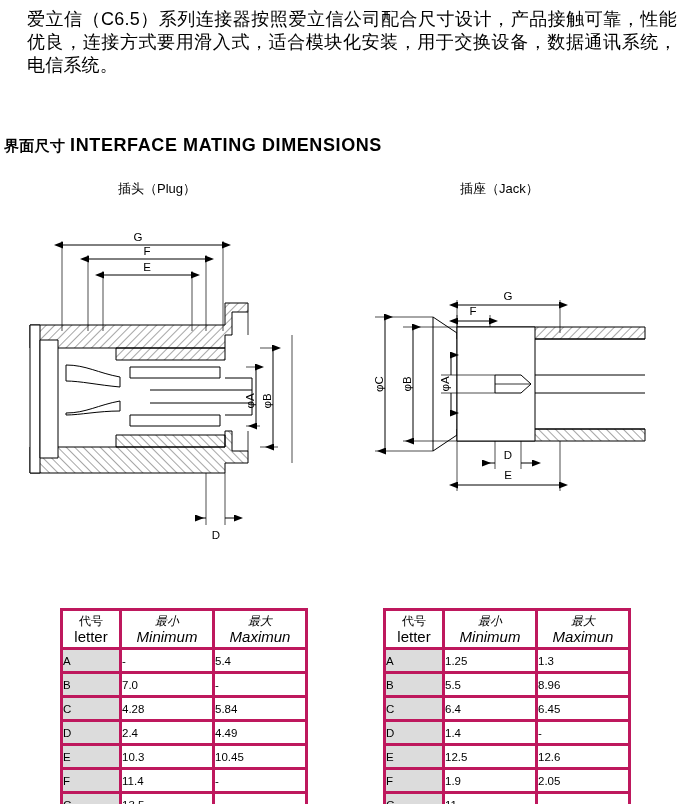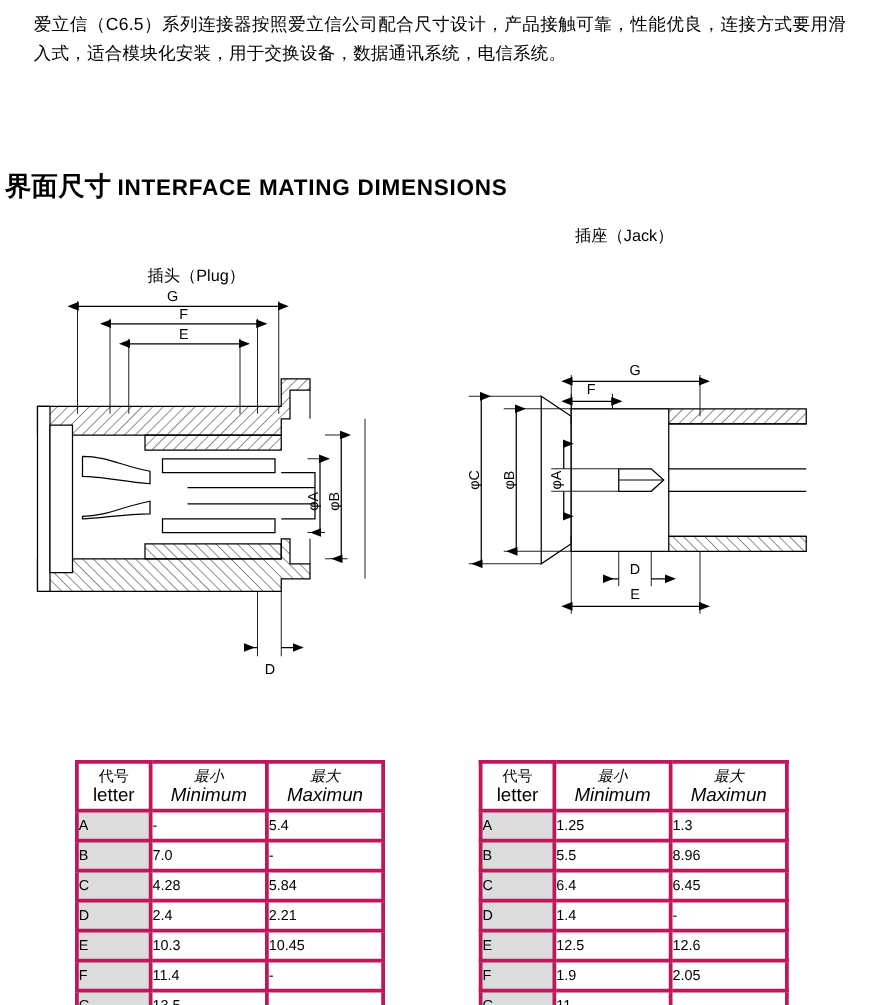--- a/index.html
+++ b/index.html
@@ -15,46 +15,46 @@
     color: #000000;
     overflow: hidden;
   }
 
   
   .intro {
     position: absolute;
     left: 27px;
     top: 8px;
     width: 650px;
-    font-size: 14px;
+    font-size: 18px;
     line-height: 23px;
     letter-spacing: 0.2px;
     text-align: justify;
   }
 
   
   .section-heading {
     position: absolute;
     left: 4px;
     top: 135px;
     font-size: 16.5px;
     font-weight: bold;
     letter-spacing: 0.3px;
     white-space: nowrap;
   }
-  .section-heading .cn { font-size: 21px; text-align: center; }
+  .section-heading .cn { font-size: 15px; text-align: center; }
   .section-heading .en { font-size: 18px; letter-spacing: 0.6px; }
 
   
   .caption {
     position: absolute;
     font-size: 13px;
     white-space: nowrap;
   }
-  .caption-plug { left: 118px; top: 180px; margin-top: 32px; }
+  .caption-plug { left: 118px; top: 180px; }
   .caption-jack { left: 440px; top: 180px; margin-left: 20px; }
 
   
   .drawing {
     position: absolute;
   }
   .drawing svg { display: block; }
   #plug-drawing { left: 20px; top: 215px; }
   #jack-drawing { left: 355px; top: 255px; }
 
@@ -309,21 +309,21 @@
       <td class="val">-</td>
     </tr>
     <tr>
       <td class="code">C</td>
       <td class="val">4.28</td>
       <td class="val">5.84</td>
     </tr>
     <tr>
       <td class="code">D</td>
       <td class="val">2.4</td>
-      <td class="val">2.21</td>
+      <td class="val">4.49</td>
     </tr>
     <tr>
       <td class="code">E</td>
       <td class="val">10.3</td>
       <td class="val">10.45</td>
     </tr>
     <tr>
       <td class="code">F</td>
       <td class="val">11.4</td>
       <td class="val">-</td>

